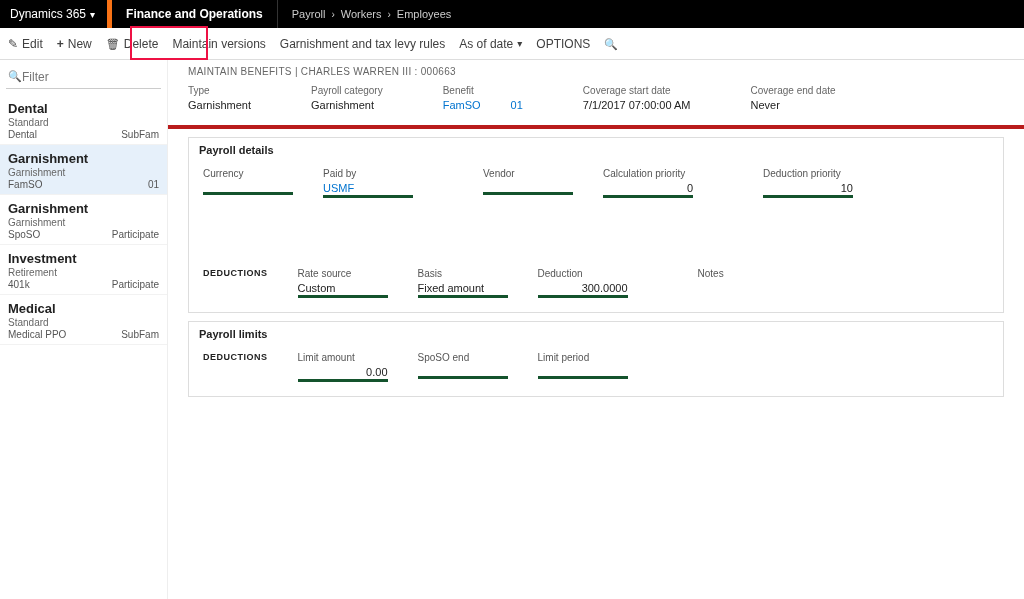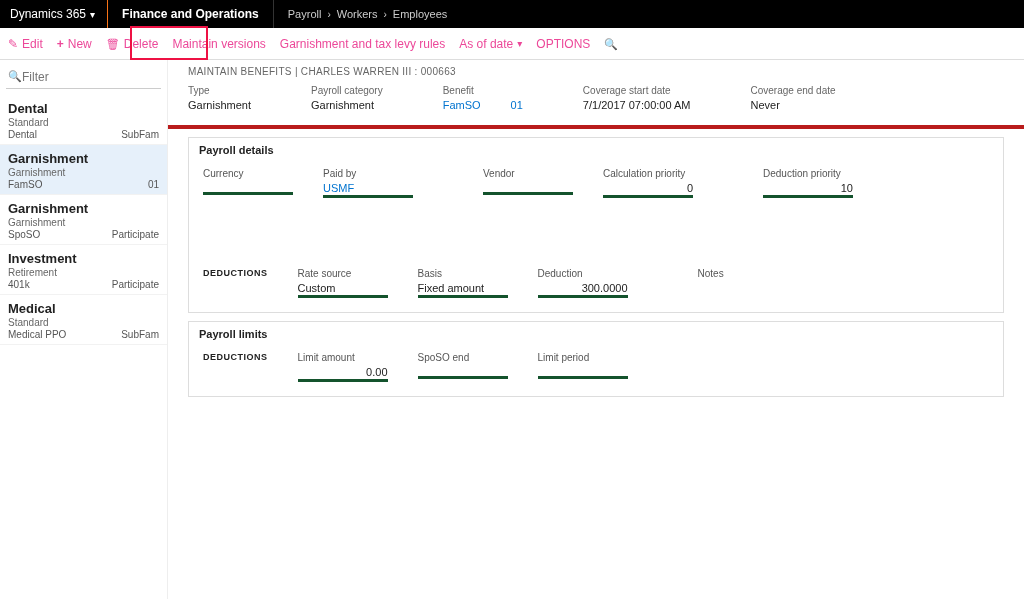--- a/index.html
+++ b/index.html
@@ -1,24 +1,24 @@
 <!DOCTYPE html>
 <html><head>
 <meta charset="utf-8">
 <style>
   * { box-sizing: border-box; margin: 0; padding: 0; font-family: "Segoe UI", Arial, sans-serif; }
   body { background: #fff; width: 1024px; height: 599px; overflow: hidden; font-size: 12px; color: #333; }
   
   .topbar { background: #000; color: #fff; height: 28px; display: flex; align-items: center; padding: 0 10px; font-size: 12px; }
-  .topbar .brand { display: flex; align-items: center; gap: 4px; padding-right: 12px; border-right: 1px solid #f97316; height: 100%; }
+  .topbar .brand { display: flex; align-items: center; gap: 4px; padding-right: 12px; border-right: 5px solid #f97316; height: 100%; }
   .topbar .app { padding: 0 14px; border-right: 1px solid #333; height: 100%; display: flex; align-items: center; font-weight: 600; }
   .topbar .crumbs { padding-left: 14px; display: flex; align-items: center; gap: 6px; font-size: 11px; color: #ccc; }
   .chev { font-size: 10px; }
   
-  .toolbar { height: 32px; border-bottom: 1px solid #ddd; display: flex; align-items: center; gap: 14px; padding: 0 8px; font-size: 12px; color: #ec4899; background:#fff; position:relative; }
+  .toolbar { height: 32px; border-bottom: 1px solid #ddd; display: flex; align-items: center; gap: 14px; padding: 0 8px; font-size: 12px; color: #404040; background:#fff; position:relative; }
   .toolbar .tbtn { display: flex; align-items: center; gap: 4px; cursor: pointer; }
   .icon-pencil::before { content: "\270E"; }
   .icon-plus::before { content: "+"; font-weight:bold; }
   .icon-trash::before { content: "\1F5D1"; font-size:11px; }
   .icon-search::before { content: "\1F50D"; font-size:11px; }
   .hl1 { position:absolute; border:2px solid #e14; top:-2px; left:130px; width:78px; height:34px; pointer-events:none; }
   
   .main { display:flex; height: calc(599px - 60px); }
   .leftcol { width: 168px; border-right: 1px solid #eee; display:flex; flex-direction:column; }
   .filterbox { padding: 6px; text-decoration: underline; }

